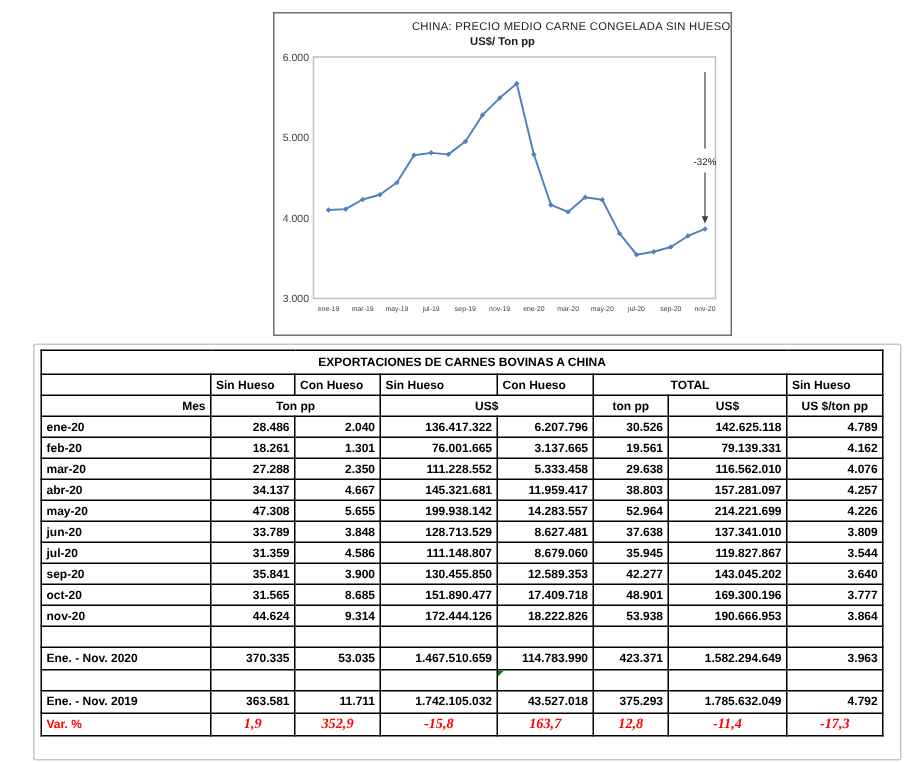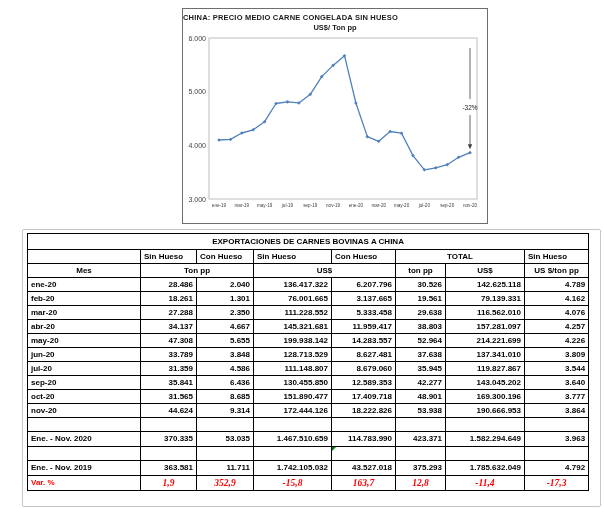--- a/index.html
+++ b/index.html
@@ -7,22 +7,22 @@
     width:604px;height:508px;position:relative;background:#ffffff;
     font-family:"Liberation Sans", sans-serif;
     -webkit-font-smoothing:antialiased;
   }
   
   .chart-box{
     position:absolute;left:182px;top:8px;width:304px;height:214px;
     border:1px solid #6e6e6e;background:#fff;
   }
   .chart-title{
-    position:absolute;left:0;top:4px;width:100%;text-align:left;
-    font-size:7.5px;font-weight:bold;color:#1a1a1a;letter-spacing:.2px;
+    position:absolute;left:0;top:4px;width:100%;text-align:right;
+    font-size:7.5px;font-weight:normal;color:#1a1a1a;letter-spacing:.2px;
   }
   .chart-subtitle{
     position:absolute;left:0;top:14px;width:100%;text-align:center;
     font-size:7.5px;font-weight:bold;color:#1a1a1a;
   }
   .chart-svg{position:absolute;left:0;top:0;}
   
   .table-frame{
     position:absolute;left:22px;top:229px;width:577px;height:276px;
     border:1px solid #c6c6c6;border-radius:2px;background:#fff;
@@ -32,21 +32,21 @@
     border-collapse:collapse;table-layout:fixed;width:561px;
     font-size:8px;font-weight:bold;color:#000;border-radius:23px;
   }
   table.exports th, table.exports td{
     border:1px solid #000;padding:0 3px;overflow:hidden;white-space:nowrap;
     height:13px;line-height:13px;
   }
   tr.title-row th{height:15px;line-height:15px;text-align:center;font-size:8px;}
   tr.h1 th{text-align:left;font-size:8px;margin-top:20px;}
   tr.h1 th.center, tr.h2 th.center{text-align:center;}
-  tr.h2 th{text-align:center;}
+  tr.h2 th{text-align:right;}
   td.c-label{text-align:left;padding-left:2px;}
   td.c-num{text-align:right;}
   tr.r-spacer td{height:13px;}
   tr.r-summary td{height:14px;line-height:14px;}
   tr.r-var td{
     color:#ff0000;height:14px;line-height:14px;
   }
   tr.r-var td.c-num{
     text-align:center;
     font-family:"Liberation Serif", serif;font-style:italic;font-size:9.5px;
@@ -213,21 +213,21 @@
         <td class="c-num">4.586</td>
         <td class="c-num">111.148.807</td>
         <td class="c-num">8.679.060</td>
         <td class="c-num">35.945</td>
         <td class="c-num">119.827.867</td>
         <td class="c-num">3.544</td>
       </tr>
       <tr class="r-month">
         <td class="c-label">sep-20</td>
         <td class="c-num">35.841</td>
-        <td class="c-num">6.436</td>
+        <td class="c-num">3.900</td>
         <td class="c-num">130.455.850</td>
         <td class="c-num">12.589.353</td>
         <td class="c-num">42.277</td>
         <td class="c-num">143.045.202</td>
         <td class="c-num">3.640</td>
       </tr>
       <tr class="r-month">
         <td class="c-label">oct-20</td>
         <td class="c-num">31.565</td>
         <td class="c-num">8.685</td>

